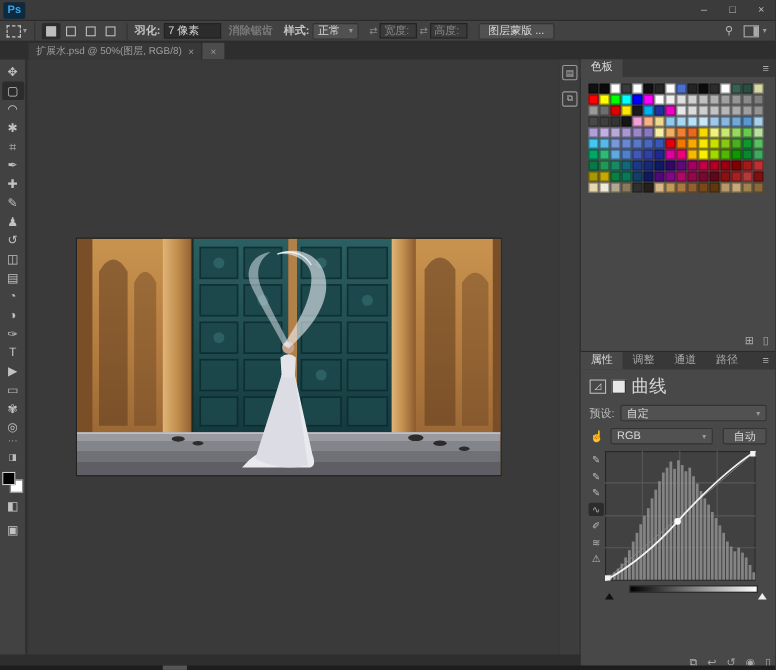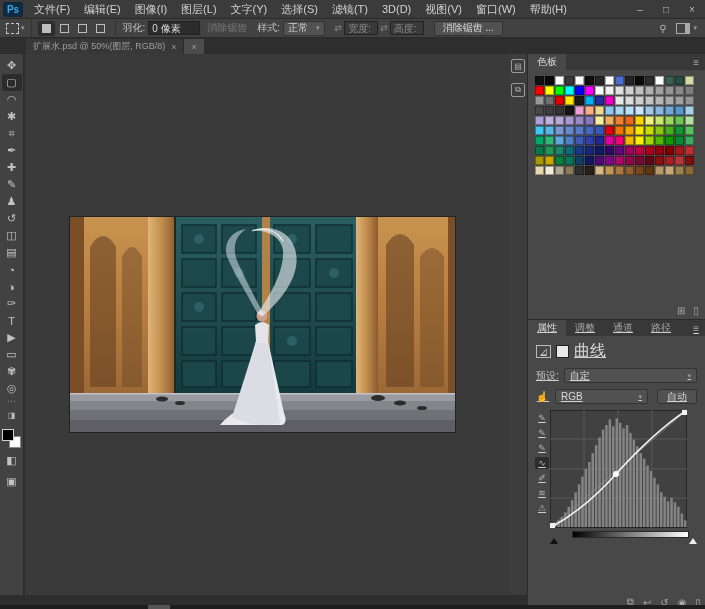--- a/index.html
+++ b/index.html
@@ -16,21 +16,21 @@
 
   
   .optionsbar { position:absolute; left:0; top:19px; width:705px; height:19px; background:#424242; border-bottom:1px solid #2a2a2a; display:flex; align-items:center; font-size:10px; }
   .tool-preset { display:flex; align-items:center; gap:2px; padding:0 6px; border-right:1px solid #333; height:100%; }
   .mini-marquee { width:13px; height:11px; border:1px dashed #c9c9c9; }
   .caret { font-size:7px; color:#9a9a9a; }
   .sel-modes { display:flex; gap:1px; padding:0 6px; border-right:1px solid #333; }
   .sel-mode { width:17px; height:15px; display:flex; align-items:center; justify-content:center; }
   .sel-mode .sq { width:9px; height:9px; border:1px solid #bdbdbd; }
   .sel-mode.active { background:#2c2c2c; border-radius:2px; }
-  .opt-label { color:#c4c4c4; margin:0 3px 0 7px; white-space:nowrap; }
+  .opt-label { color:#c4c4c4; margin:0 3px 0 7px; white-space:nowrap;font-weight:bold; }
   .opt-label.dim, .dim { color:#7a7a7a; }
   .opt-input { width:52px; height:14px; background:#2c2c2c; border:1px solid #222; color:#d8d8d8; font-size:10px; padding:0 3px; line-height:14px; }
   .opt-select { height:15px; background:#515151; border:1px solid #333; color:#d8d8d8; font-size:10px; padding:0 4px; display:flex; align-items:center; gap:8px; border-radius:2px; }
   .opt-input.short { width:34px; background:#3a3a3a; color:#8a8a8a; }
   .swap-icon { color:#8a8a8a; font-size:9px; margin:0 2px; }
   .sm-btn { height:15px; background:#515151; border:1px solid #333; border-radius:2px; color:#d8d8d8; padding:0 8px; font-size:10px; display:flex; align-items:center; margin-left:10px; white-space:nowrap; }
   .opt-right { margin-left:auto; display:flex; align-items:center; gap:10px; padding-right:8px; }
   .ws-icon { width:14px; height:11px; border:1px solid #aaa; position:relative; }
   .ws-icon::after { content:""; position:absolute; right:0; top:0; width:4px; height:100%; background:#aaa; }
 
@@ -69,21 +69,21 @@
   .panel-tab.active { background:#484848; color:#dcdcdc; }
   .panel-menu { margin-left:auto; padding-right:6px; color:#a8a8a8; font-size:10px; }
 
   .swatches { position:relative; height:250px; border-bottom:1px solid #2a2a2a; }
   .swatch-grid { padding:6px 0 0 7px; line-height:0; }
   .swatch-row { height:10px; }
   .swatch { display:inline-block; width:9px; height:9px; margin:0 1px 1px 0; border:0.5px solid rgba(0,0,0,.35); }
   .swatches-foot { position:absolute; bottom:3px; right:6px; display:flex; gap:8px; color:#a8a8a8; font-size:10px; }
 
   
-  .props { position:relative; height:262px;text-decoration:underline; }
+  .props { position:relative; height:262px; }
   .props-body { position:relative; height:274px; background:#484848; }
   .adj-head { display:flex; align-items:center; gap:5px; padding:5px 8px 2px 8px; }
   .adj-badge { width:15px; height:13px; border:1px solid #bbb; display:flex; align-items:center; justify-content:center; font-size:8px; color:#ddd; }
   .mask-thumb { width:13px; height:13px; background:#e8e8e8; border:1px solid #222; }
   .adj-title { font-size:16px; color:#d6d6d6; }
   .preset-row { display:flex; align-items:center; gap:5px; padding:4px 8px 2px 8px; }
   .lab { font-size:10px; color:#bdbdbd; white-space:nowrap; }
   .drop { flex:1; height:15px; background:#515151; border:1px solid #333; border-radius:2px; color:#d8d8d8; font-size:10px; padding:0 5px; display:flex; align-items:center; }
   .drop .caret { margin-left:auto; }
   .hand-ic { width:14px; color:#b5b5b5; font-size:10px; text-align:center; }
@@ -110,33 +110,20 @@
   .bottom-strip { position:absolute; left:0; top:605px; width:705px; height:4px; background:#1d1d1d; }
   .bottom-strip .thumb { position:absolute; left:148px; width:22px; height:4px; background:#555; }
 </style>
 </head>
 <body>
 
 <div class="app">
 
   <div class="menubar">
     <div class="ps-logo">Ps</div>
-    <div id="menus" style="display:flex;">
-        <div class="menu-item">文件(F)</div>
-        <div class="menu-item">编辑(E)</div>
-        <div class="menu-item">图像(I)</div>
-        <div class="menu-item">图层(L)</div>
-        <div class="menu-item">文字(Y)</div>
-        <div class="menu-item">选择(S)</div>
-        <div class="menu-item">滤镜(T)</div>
-        <div class="menu-item">3D(D)</div>
-        <div class="menu-item">视图(V)</div>
-        <div class="menu-item">窗口(W)</div>
-        <div class="menu-item">帮助(H)</div>
-      </div>
     <div class="win-controls">
       <div class="win-btn">–</div>
       <div class="win-btn">□</div>
       <div class="win-btn">×</div>
     </div>
   </div>
 
   <div class="optionsbar">
     <div class="tool-preset">
       <span class="mini-marquee"></span>
@@ -150,32 +137,32 @@
           <span class="sq"></span>
         </div>
       <div class="sel-mode">
           <span class="sq"></span>
         </div>
       <div class="sel-mode">
           <span class="sq"></span>
         </div>
     </div>
     <span class="opt-label">羽化:</span>
-    <div class="opt-input">0 像素</div>
+    <div class="opt-input">7 像素</div>
     <span class="opt-label dim">消除锯齿</span>
     <span class="opt-label">样式:</span>
     <div class="opt-select">
       <span>正常</span>
         <span class="caret">▾</span>
     </div>
     <span class="swap-icon" style="margin-left:10px;">⇄</span>
     <div class="opt-input short">宽度:</div>
     <span class="swap-icon">⇄</span>
     <div class="opt-input short">高度:</div>
-    <div class="sm-btn">消除锯齿 ...</div>
+    <div class="sm-btn">图层蒙版 ...</div>
     <div class="opt-right">
       <span style="color:#b5b5b5;">⚲</span>
       <span style="display:flex; align-items:center; gap:3px;">
         <span class="ws-icon"></span>
         <span class="caret">▾</span>
       </span>
     </div>
   </div>
 
   <div class="tabbar" id="doctabs">

